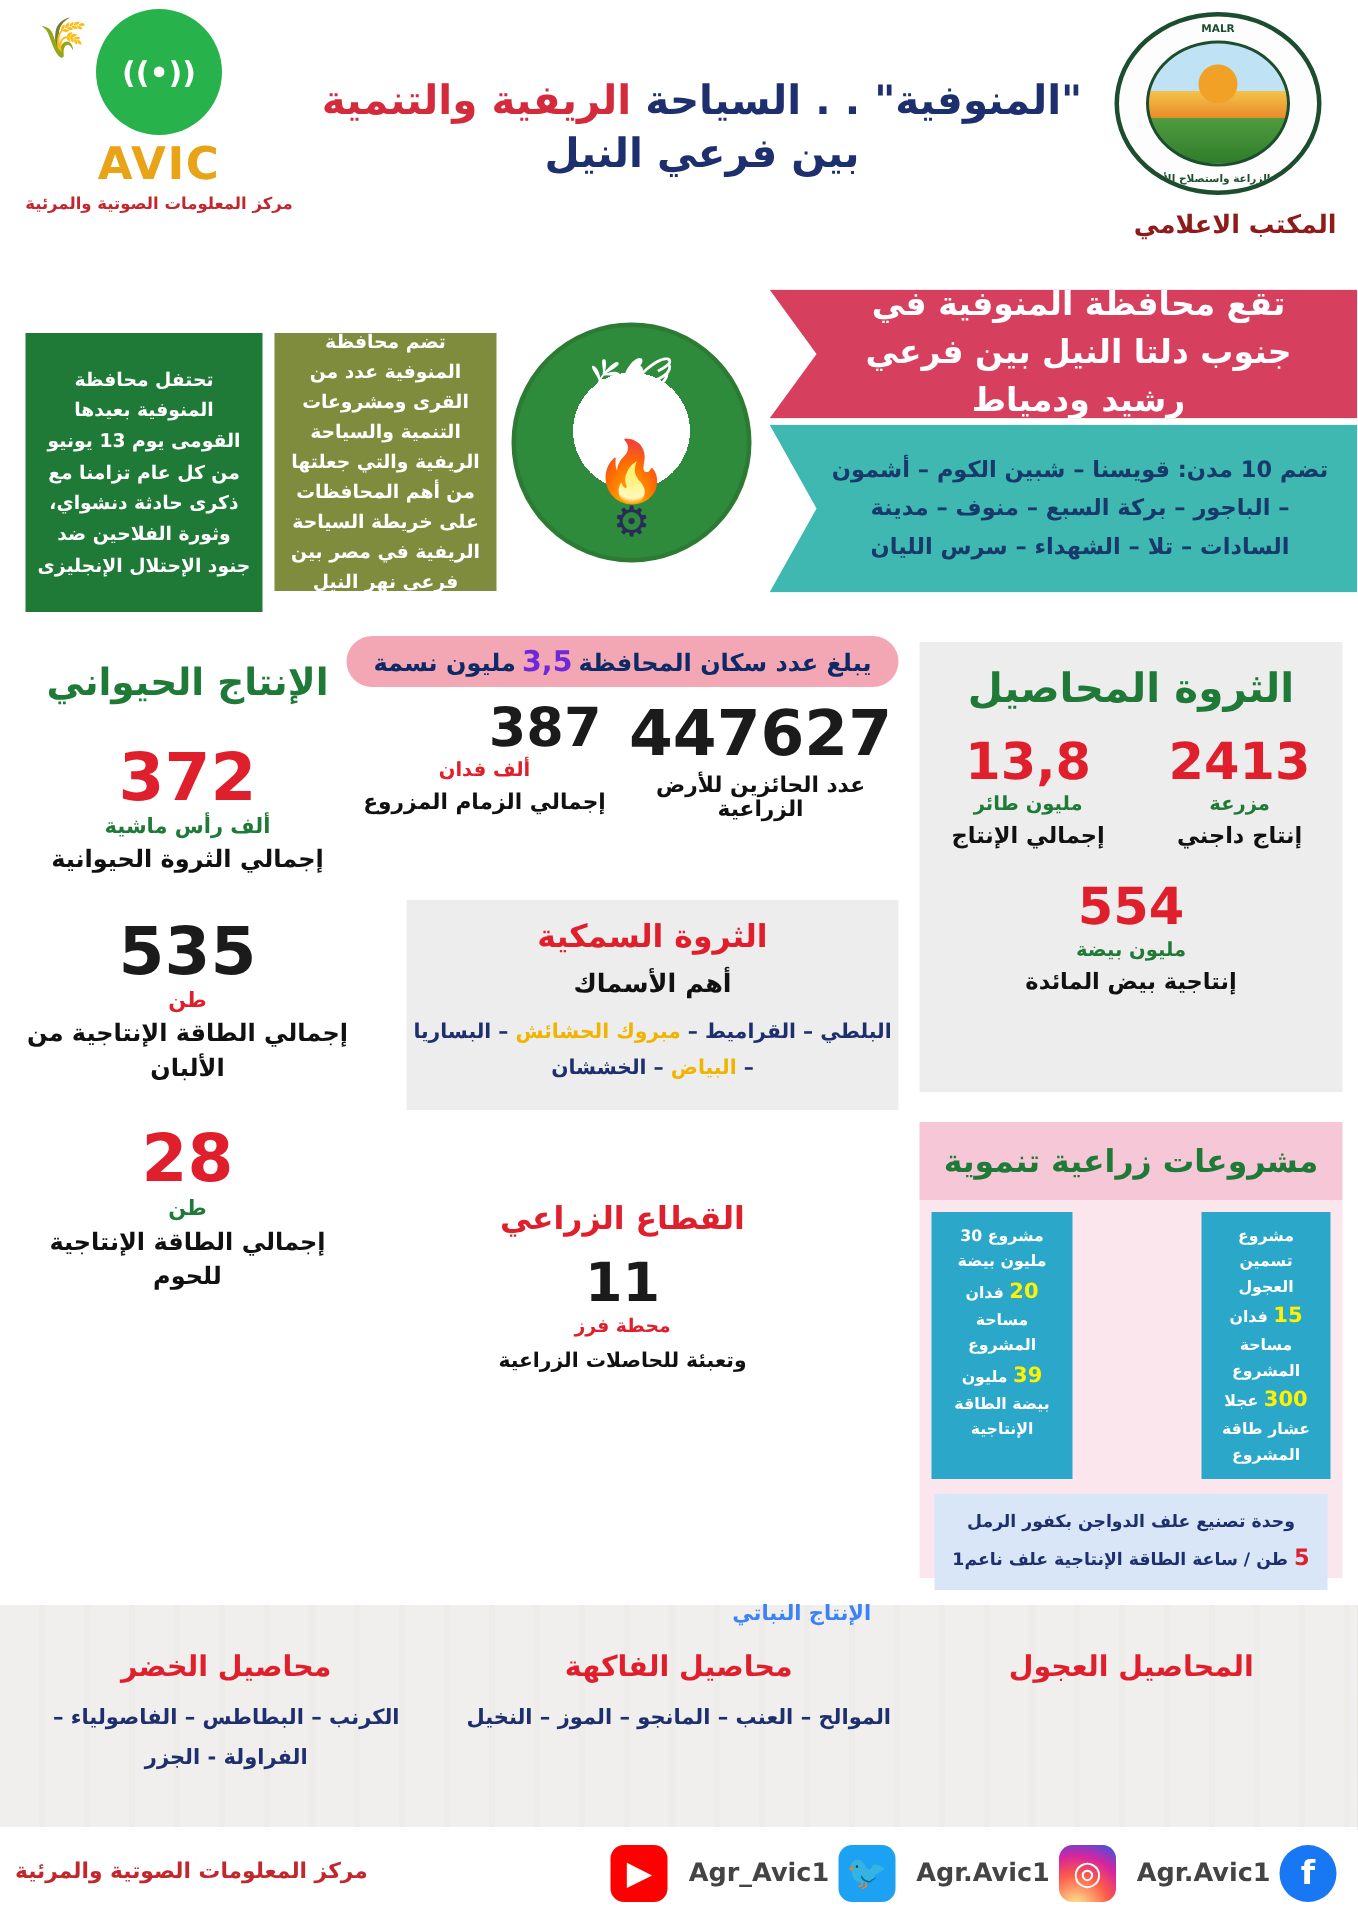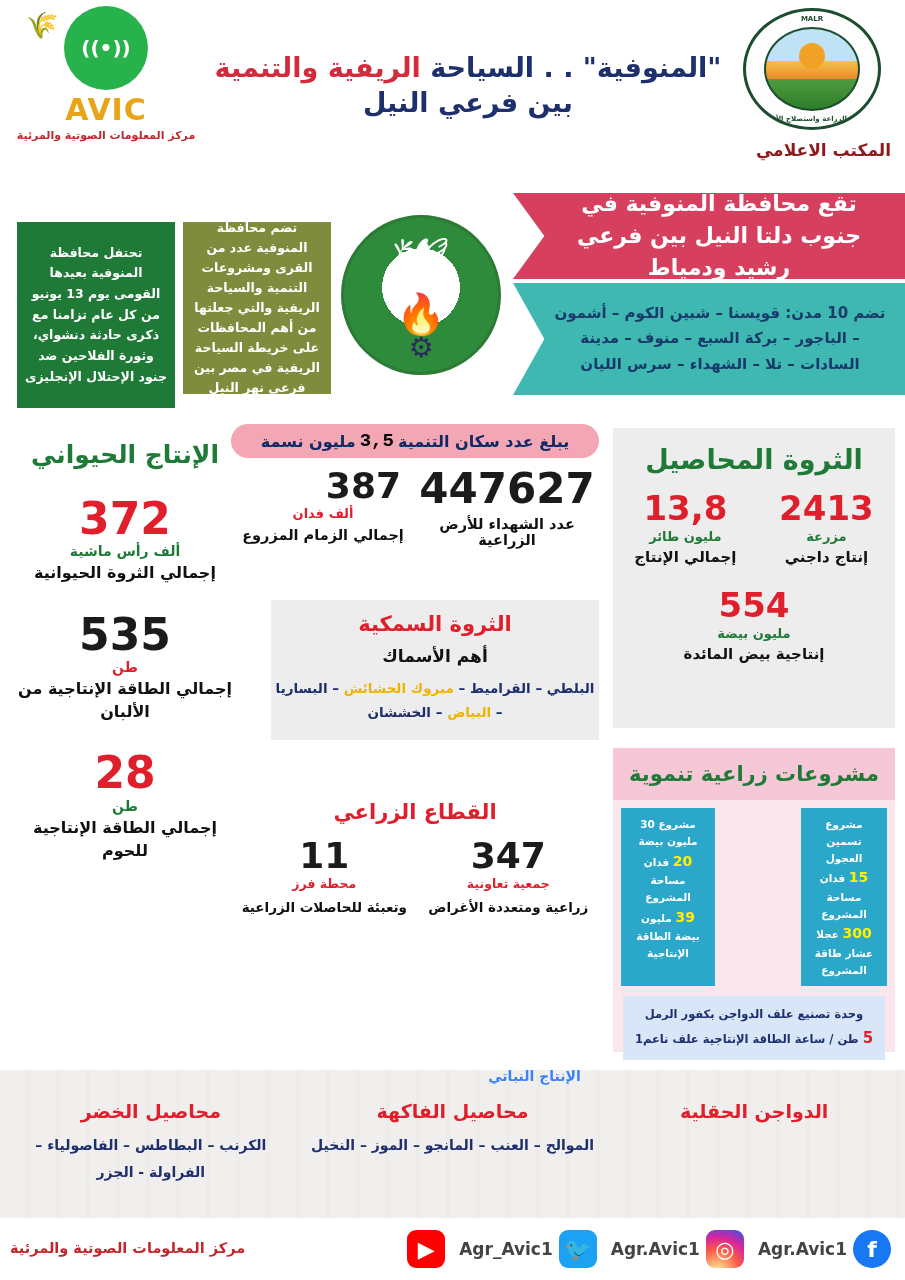--- a/index.html
+++ b/index.html
@@ -100,21 +100,21 @@
   .stat .unit { font-size:13px; font-weight:bold; color:#1f7a37; margin-top:4px; }
   .stat .desc { font-size:15px; font-weight:bold; color:#111; margin-top:4px; }
   .poultry-egg { text-align:center; margin-top:22px; }
 
   
   .pop-pill {
     position:absolute; right:306px; top:424px; width:368px; height:34px;
     background:#f3a6b4; border-radius:18px; color:#0d2a66; font-size:16px; font-weight:bold;
     display:flex; align-items:center; justify-content:center;
   }
-  .pop-pill .num { color:#000000; font-size:19px; margin:0 4px;font-family:Liberation Mono, monospace; }
+  .pop-pill .num { color:#6d28d9; font-size:19px; margin:0 4px; }
 
   .center-stats { position:absolute; right:306px; top:468px; width:368px; height:120px; display:flex; }
   .cstat { flex:1; text-align:center; }
   .cstat .big { font-size:42px; font-weight:bold; color:#1b1b1b; line-height:1; }
   .cstat .big.sm { font-size:36px; }
   .cstat .unit { font-size:13px; font-weight:bold; color:#e01f2d; margin-top:2px; }
   .cstat .desc { font-size:14.5px; font-weight:bold; color:#111; margin-top:6px; }
 
   
   .panel-fish {
@@ -247,29 +247,29 @@
       </div>
     </div>
     <div class="poultry-egg stat">
       <div class="num">554</div>
       <div class="unit">مليون بيضة</div>
       <div class="desc">إنتاجية بيض المائدة</div>
     </div>
   </div>
 
   <div class="pop-pill">
-    <span>يبلغ عدد سكان التنمية</span>
+    <span>يبلغ عدد سكان المحافظة</span>
     <span class="num">3,5</span>
     <span>مليون نسمة</span>
   </div>
 
   <div class="center-stats">
     <div class="cstat">
       <div class="big">447627</div>
-      <div class="desc">عدد الشهداء للأرض الزراعية</div>
+      <div class="desc">عدد الحائزين للأرض الزراعية</div>
     </div>
     <div class="cstat">
       <div class="big sm">387</div>
       <div class="unit">ألف فدان</div>
       <div class="desc">إجمالي الزمام المزروع</div>
     </div>
   </div>
 
   <div class="panel-fish">
     <div class="h-fish">الثروة السمكية</div>
@@ -323,37 +323,32 @@
     <div class="dev-bottom">
       <div>وحدة تصنيع علف الدواجن بكفور الرمل</div>
       <div><span class="n">5</span> <span>طن / ساعة الطاقة الإنتاجية علف ناعم1</span></div>
     </div>
   </div>
 
   <div class="panel-agri">
     <div class="h-agri">القطاع الزراعي</div>
     <div class="agri-row">
       <div class="agri">
-        <div class="num">347</div>
-        <div class="unit">جمعية تعاونية</div>
-        <div class="desc">زراعية ومتعددة الأغراض</div>
-      </div>
-      <div class="agri">
         <div class="num">11</div>
         <div class="unit">محطة فرز</div>
         <div class="desc">وتعبئة للحاصلات الزراعية</div>
       </div>
     </div>
   </div>
 
   <div class="photo-strip"></div>
   <div class="h-plant">الإنتاج النباتي</div>
   <div class="crops">
     <div class="crop-col">
-      <h4>الدواجن الحقلية</h4>
+      <h4>المحاصيل العجول</h4>
     </div>
     <div class="crop-col">
       <h4>محاصيل الفاكهة</h4>
       <p>الموالح – العنب – المانجو – الموز – النخيل</p>
     </div>
     <div class="crop-col">
       <h4>محاصيل الخضر</h4>
       <p>الكرنب – البطاطس – الفاصولياء – الفراولة - الجزر</p>
     </div>
   </div>

